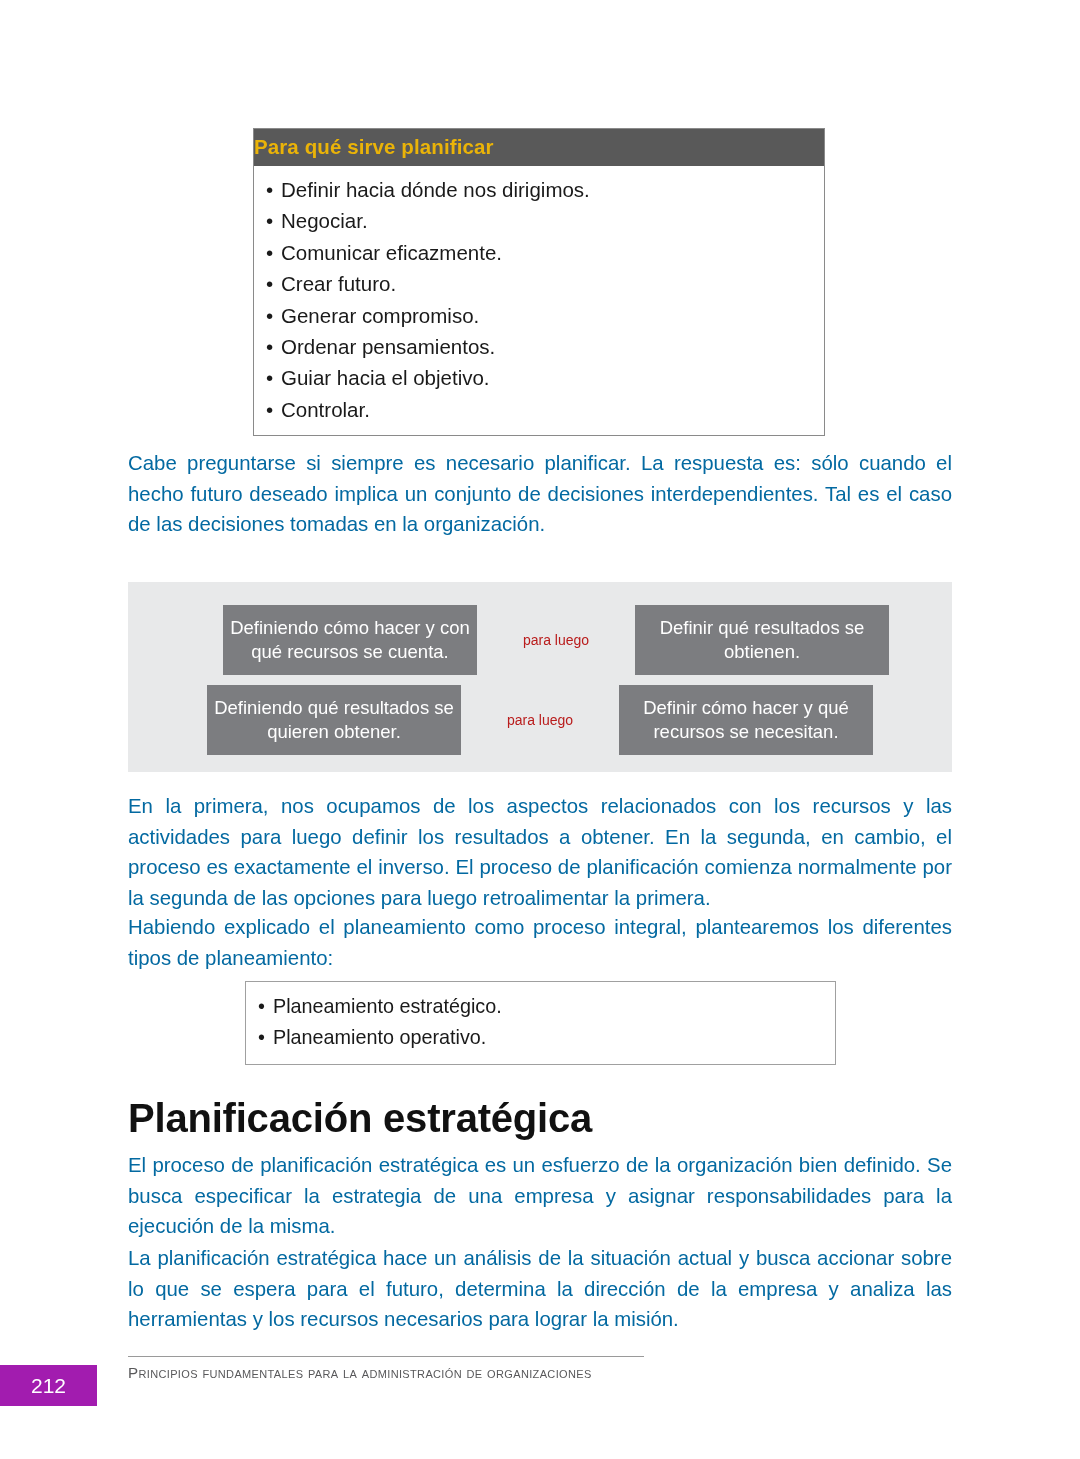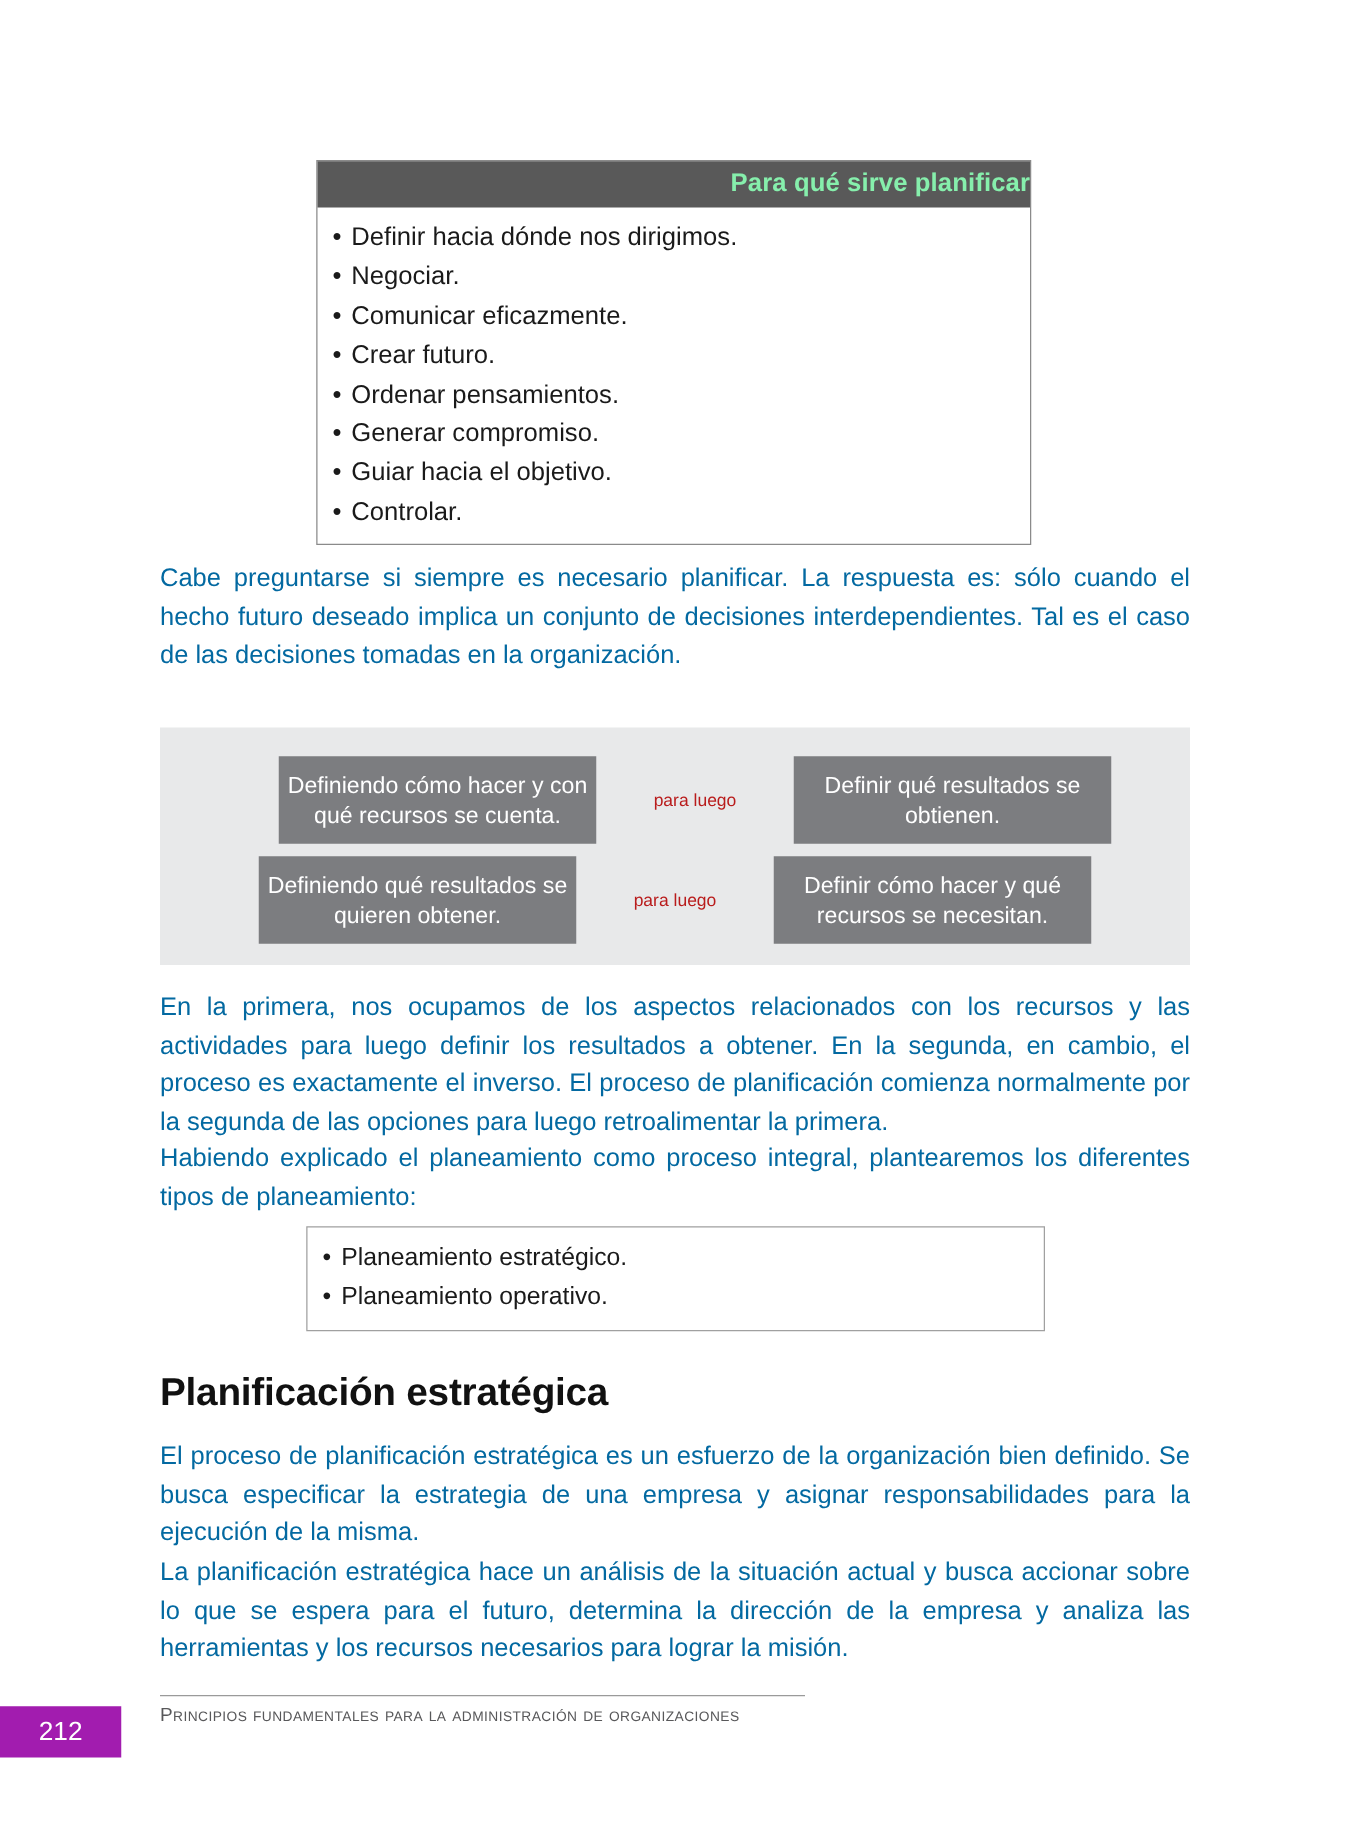--- a/index.html
+++ b/index.html
@@ -27,24 +27,24 @@
   .info-table {
     position: absolute;
     left: 253px;
     top: 128px;
     width: 572px;
     border: 1px solid #8a8a8a;
     background: #ffffff;
   }
   .info-table-header {
     background: #595959;
-    color: #86efac;
+    color: #eab308;
     font-size: 20.5px;
     font-weight: bold;
-    text-align: right;
+    text-align: left;
     padding: 6px 0 7px 0;
     letter-spacing: 0.1px;
   }
   .info-table-body {
     padding: 8px 0 10px 0;
   }
   .bullet-line {
     font-size: 20.5px;
     line-height: 31.4px;
     padding-left: 12px;
@@ -136,21 +136,21 @@
     font-size: 19.8px;
     line-height: 31px;
     padding-left: 12px;
   }
 
   
   .section-heading {
     position: absolute;
     left: 128px;
     top: 1096px;
-    font-size: 31px;
+    font-size: 40px;
     font-weight: bold;
     color: #111111;
     letter-spacing: -0.2px;
   }
 
   
   .footer-rule {
     position: absolute;
     left: 128px;
     top: 1356px;
@@ -217,24 +217,24 @@
       <div class="bullet-line">
         <span class="bdot">•</span><span>Negociar.</span>
       </div>
       <div class="bullet-line">
         <span class="bdot">•</span><span>Comunicar eficazmente.</span>
       </div>
       <div class="bullet-line">
         <span class="bdot">•</span><span>Crear futuro.</span>
       </div>
       <div class="bullet-line">
+        <span class="bdot">•</span><span>Generar compromiso.</span>
+      </div>
+      <div class="bullet-line">
         <span class="bdot">•</span><span>Ordenar pensamientos.</span>
-      </div>
-      <div class="bullet-line">
-        <span class="bdot">•</span><span>Generar compromiso.</span>
       </div>
       <div class="bullet-line">
         <span class="bdot">•</span><span>Guiar hacia el objetivo.</span>
       </div>
       <div class="bullet-line">
         <span class="bdot">•</span><span>Controlar.</span>
       </div>
     </div>
   </div>
 

